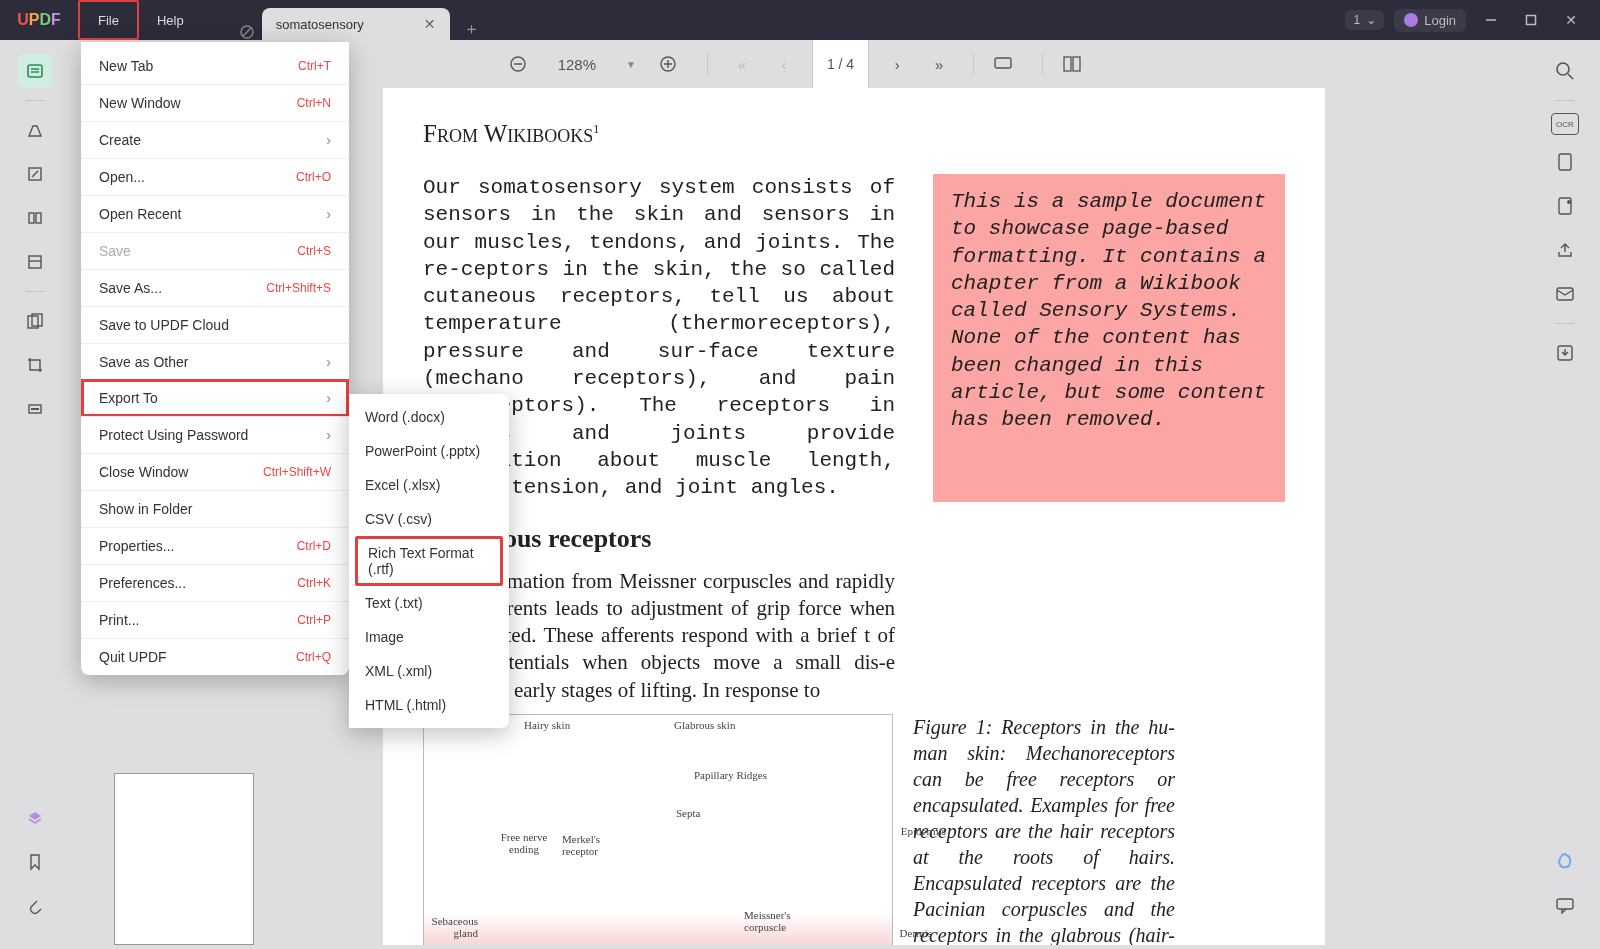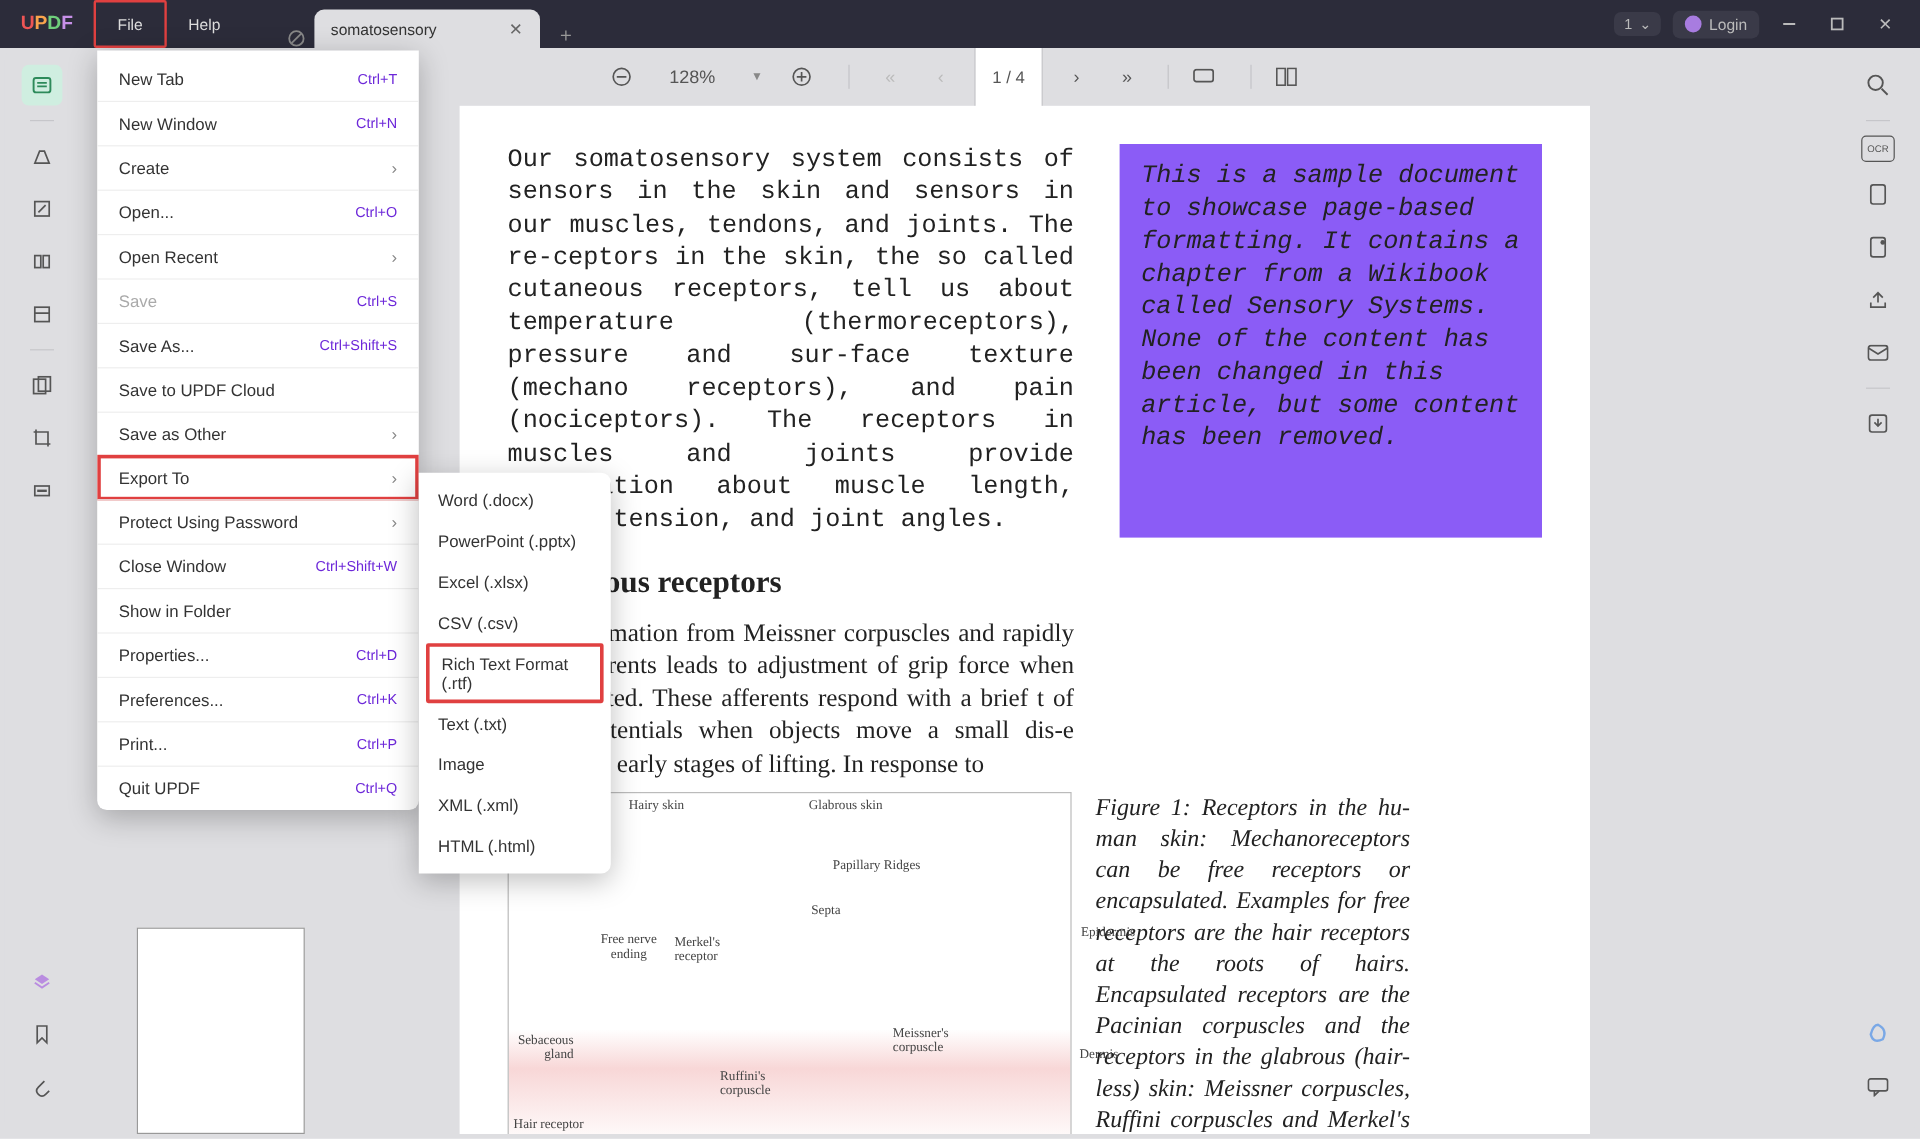--- a/index.html
+++ b/index.html
@@ -160,21 +160,21 @@
   .page h1 sup { font-size:12px; vertical-align: super; }
   .col-block1 {
     display:flex;
     gap: 22px;
     justify-content: space-between;
     font-family: Liberation Mono, monospace;
   }
   .para1 { width: 472px; font-size:21px; line-height:1.3; text-align:justify; }
   .callout {
     width: 352px;
-    background:#8b5cf6;
+    background:#fca5a5;
     padding: 14px 18px;
     font-style: italic;
     font-size: 21px;
     line-height:1.3;
   }
   .page h2 { font-size: 26px; font-weight:600; margin: 22px 0 14px 0; }
   .para2 { width:472px; font-size:21px; line-height:1.3; text-align:justify; }
   .fig-row { display:flex; gap:20px; margin-top:10px; }
   .fig-placeholder {
     width: 470px;
@@ -224,21 +224,21 @@
   }
   .mi {
     display:flex;
     align-items:center;
     justify-content:space-between;
     padding: 10px 18px;
     border-top: 1px solid #eee;
   }
   .mi:first-child { border-top:none; padding-top:16px; }
   .mi.disabled { color:#aaa; }
-  .mi .shortcut { color:#6d28d9; font-size:12px; }
+  .mi .shortcut { color:#ef4444; font-size:12px; }
   .mi .chev { color:#888; }
   .mi.highlight {
     border: 3px solid #e04040;
     margin: -1px 0;
     padding: 8px 15px;
   }
 
   .menu2 {
     position:absolute;
     left: 349px;
@@ -425,20 +425,23 @@
       <span class="tool-ic">
         <svg width="18" height="16">
             <rect x="1" y="1" width="7" height="14" fill="none" stroke="#555" stroke-width="1.3"></rect>
             <rect x="10" y="1" width="7" height="14" fill="none" stroke="#555" stroke-width="1.3"></rect>
           </svg>
       </span>
     </div>
 
     <div class="doc-wrap">
       <div class="page">
+        <h1>
+          <span>From Wikibooks</span><sup>1</sup>
+        </h1>
         <div class="col-block1">
           <div class="para1">Our somatosensory system consists of sensors in the skin and sensors in our muscles, tendons, and joints. The re-ceptors in the skin, the so called cutaneous receptors, tell us about temperature (thermoreceptors), pressure and sur-face texture (mechano receptors), and pain (nociceptors). The receptors in muscles and joints provide information about muscle length, muscle tension, and joint angles.</div>
           <div class="callout">This is a sample document to showcase page-based formatting. It contains a chapter from a Wikibook called Sensory Systems. None of the content has been changed in this article, but some content has been removed.</div>
         </div>
         <h2>Cutaneous receptors</h2>
         <div class="para2">sory information from Meissner corpuscles and rapidly pting afferents leads to adjustment of grip force when cts are lifted. These afferents respond with a brief t of action potentials when objects move a small dis-e during the early stages of lifting. In response to</div>
 
         <div class="fig-row">
           <div style="width:470px">
             <div class="fig-placeholder">

